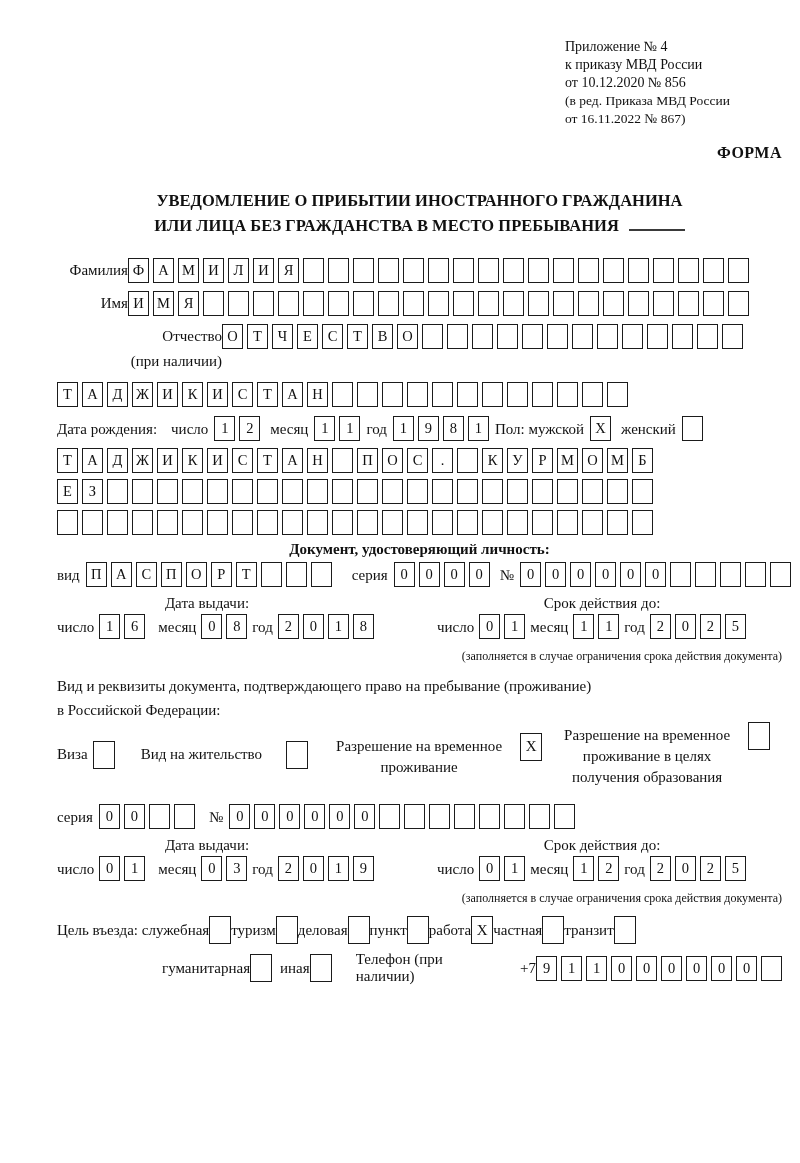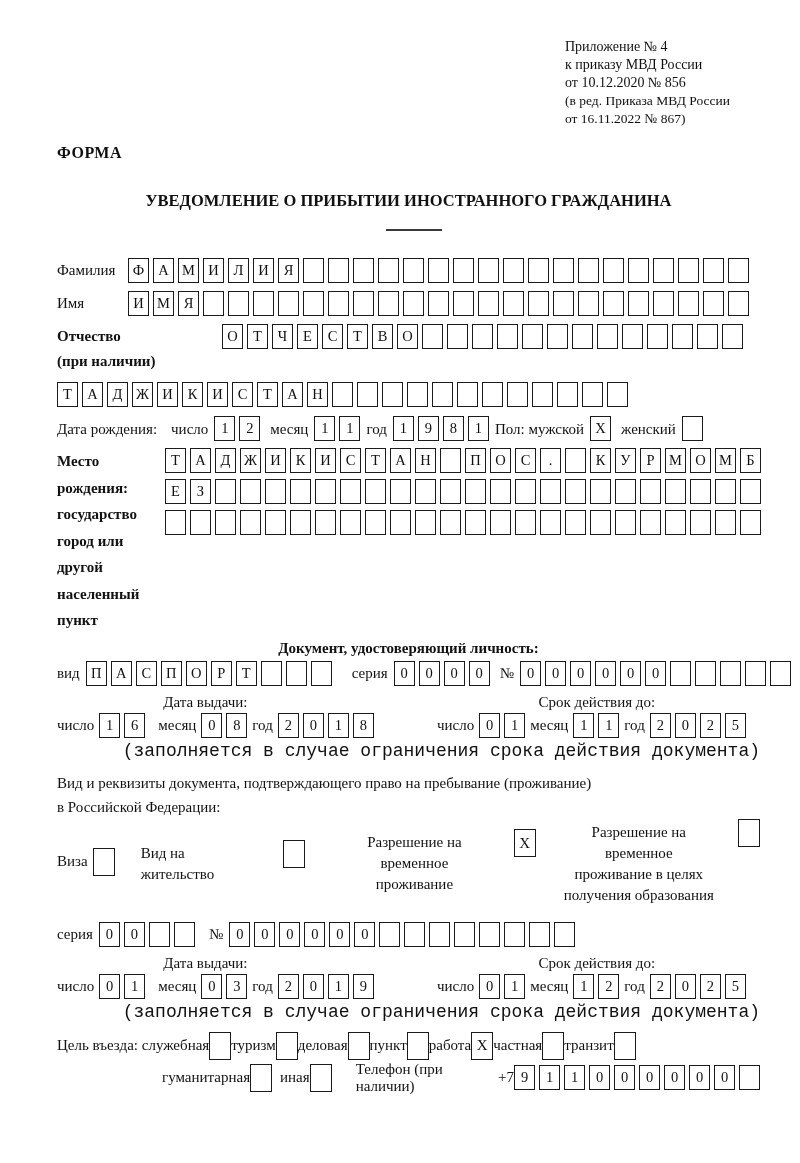--- a/index.html
+++ b/index.html
@@ -1,31 +1,31 @@
 <!DOCTYPE html>
 <html><head>
 <meta charset="utf-8">
 <style>
   html,body{margin:0;padding:0;background:#ffffff;}
   body{width:800px;height:1163px;font-family:"Liberation Serif","DejaVu Serif",serif;color:#111;}
-  .page{box-sizing:border-box;width:800px;height:1163px;padding:38px 40px 0 57px;overflow:hidden;}
+  .page{box-sizing:border-box;width:800px;height:1163px;padding:38px 18px 0 57px;overflow:hidden;}
 
   .annex{margin-left:508px;font-size:14px;line-height:18px;}
   .annex .sub{font-size:13.5px;line-height:18px;}
-  .forma{margin-top:16px;font-weight:bold;font-size:16px;letter-spacing:.5px;}
+  .forma{margin-top:16px;text-align:right;font-weight:bold;font-size:16px;letter-spacing:.5px;}
 
   .title{margin-top:26px;text-align:center;font-weight:bold;font-size:16.5px;line-height:25px;}
   .title .uline{display:inline-block;width:56px;border-bottom:2.5px solid #3a3a3a;margin-left:10px;}
 
   .sec1{margin-top:26px;font-weight:bold;font-size:15.5px;}
 
   .lbl{font-size:15px;line-height:20px;}
-  .pre{white-space:pre-line;font-weight:bold;}
+  .pre{white-space:pre-line;}
   .row{display:flex;align-items:flex-start;margin-top:8px;}
-  .rlabel{flex:none;font-size:15px;line-height:25px;}
+  .rlabel{flex:none;font-size:15px;line-height:25px;text-align:right;}
   .w71{width:71px;} .w115{width:115px;} .w165{width:165px;} .w108{width:108px;}
 
   .boxes{display:inline-flex;gap:4px;vertical-align:middle;flex:none;}
   .cell{box-sizing:border-box;flex:none;width:21px;height:25px;border:1.7px solid #1b1b1b;background:#fff;
         display:inline-flex;align-items:center;justify-content:center;font-size:14.5px;line-height:1;}
   .big .cell{width:22px;height:28px;font-size:15px;}
 
   .vstack{display:flex;flex-direction:column;gap:6px;}
   .mllabel{line-height:26.5px;}
 
@@ -33,21 +33,21 @@
   .gap14{margin-left:14px;} .gap8{margin-left:8px;} .gap4{margin-left:4px;}
 
   .center-b{font-weight:bold;text-align:center;font-size:15px;margin-top:6px;}
 
   .daterow{display:flex;margin-top:2px;}
   .dcol-l{width:345px;flex:none;}
   .dcol-r{margin-left:35px;}
   .dhead{text-align:center;font-size:15px;margin-top:8px;}
   .dhead.l{width:300px;}
   .dgrp{display:flex;align-items:center;gap:5px;}
-  .note-r{text-align:right;font-size:18px;margin-top:3px;font-family:Liberation Mono, monospace;}
+  .note-r{text-align:right;font-size:12px;margin-top:10px;}
 
   .reqs{margin-top:10px;font-size:15px;line-height:24px;}
 
   .optrow{display:flex;align-items:center;margin-top:0;}
   .opt{display:flex;align-items:flex-start;gap:8px;}
   .opt .olabel{font-size:15px;line-height:21px;text-align:center;white-space:pre-line;padding-top:3px;}
   .opt .olabel.left{text-align:left;}
 
   .purpose{display:flex;align-items:center;gap:0;margin-top:10px;font-size:15px;}
   .purpose .plabel{flex:none;}
@@ -63,21 +63,21 @@
     <div>от 10.12.2020 № 856</div>
     <div class="sub">
       <div>(в ред. Приказа МВД России</div>
       <div>от 16.11.2022 № 867)</div>
     </div>
   </div>
   <div class="forma">ФОРМА</div>
 
   <div class="title">
     <div>УВЕДОМЛЕНИЕ О ПРИБЫТИИ ИНОСТРАННОГО ГРАЖДАНИНА</div>
-    <div><span class="uline"></span></div>
+    <div><span>ИЛИ ЛИЦА БЕЗ ГРАЖДАНСТВА В МЕСТО ПРЕБЫВАНИЯ</span><span class="uline"></span></div>
   </div>
 
 
   <div class="row" style="margin-top:20px;">
     <span class="rlabel w71">Фамилия</span>
     <span class="boxes">
         <span class="cell">Ф</span>
         <span class="cell">А</span>
         <span class="cell">М</span>
         <span class="cell">И</span>
@@ -215,24 +215,20 @@
     <span class="boxes">
         <span class="cell">X</span>
       </span>
     <span class="lbl gap4">женский</span>
     <span class="boxes">
         <span class="cell"></span>
       </span>
   </div>
 
   <div class="row" style="margin-top:7px;">
-    <span class="rlabel w108 pre mllabel" style="line-height:26.5px;">Место рождения:
-государство
-город или другой
-населенный пункт</span>
     <span class="vstack">
       <span class="boxes">
           <span class="cell">Т</span>
           <span class="cell">А</span>
           <span class="cell">Д</span>
           <span class="cell">Ж</span>
           <span class="cell">И</span>
           <span class="cell">К</span>
           <span class="cell">И</span>
           <span class="cell">С</span>
@@ -525,21 +521,21 @@
     <span>частная</span>
     <span class="boxes big">
         <span class="cell"></span>
       </span>
     <span>транзит</span>
     <span class="boxes big">
         <span class="cell"></span>
       </span>
   </div>
 
-  <div class="purpose" style="margin-left:105px;margin-top:1px;">
+  <div class="purpose" style="margin-left:105px;margin-top:7px;">
     <span>гуманитарная</span>
     <span class="boxes big">
         <span class="cell"></span>
       </span>
     <span class="gap8">иная</span>
     <span class="boxes big">
         <span class="cell"></span>
       </span>
     <span style="margin-left:24px;">Телефон (при наличии)</span>
     <span style="margin-left:18px;">+7</span>

